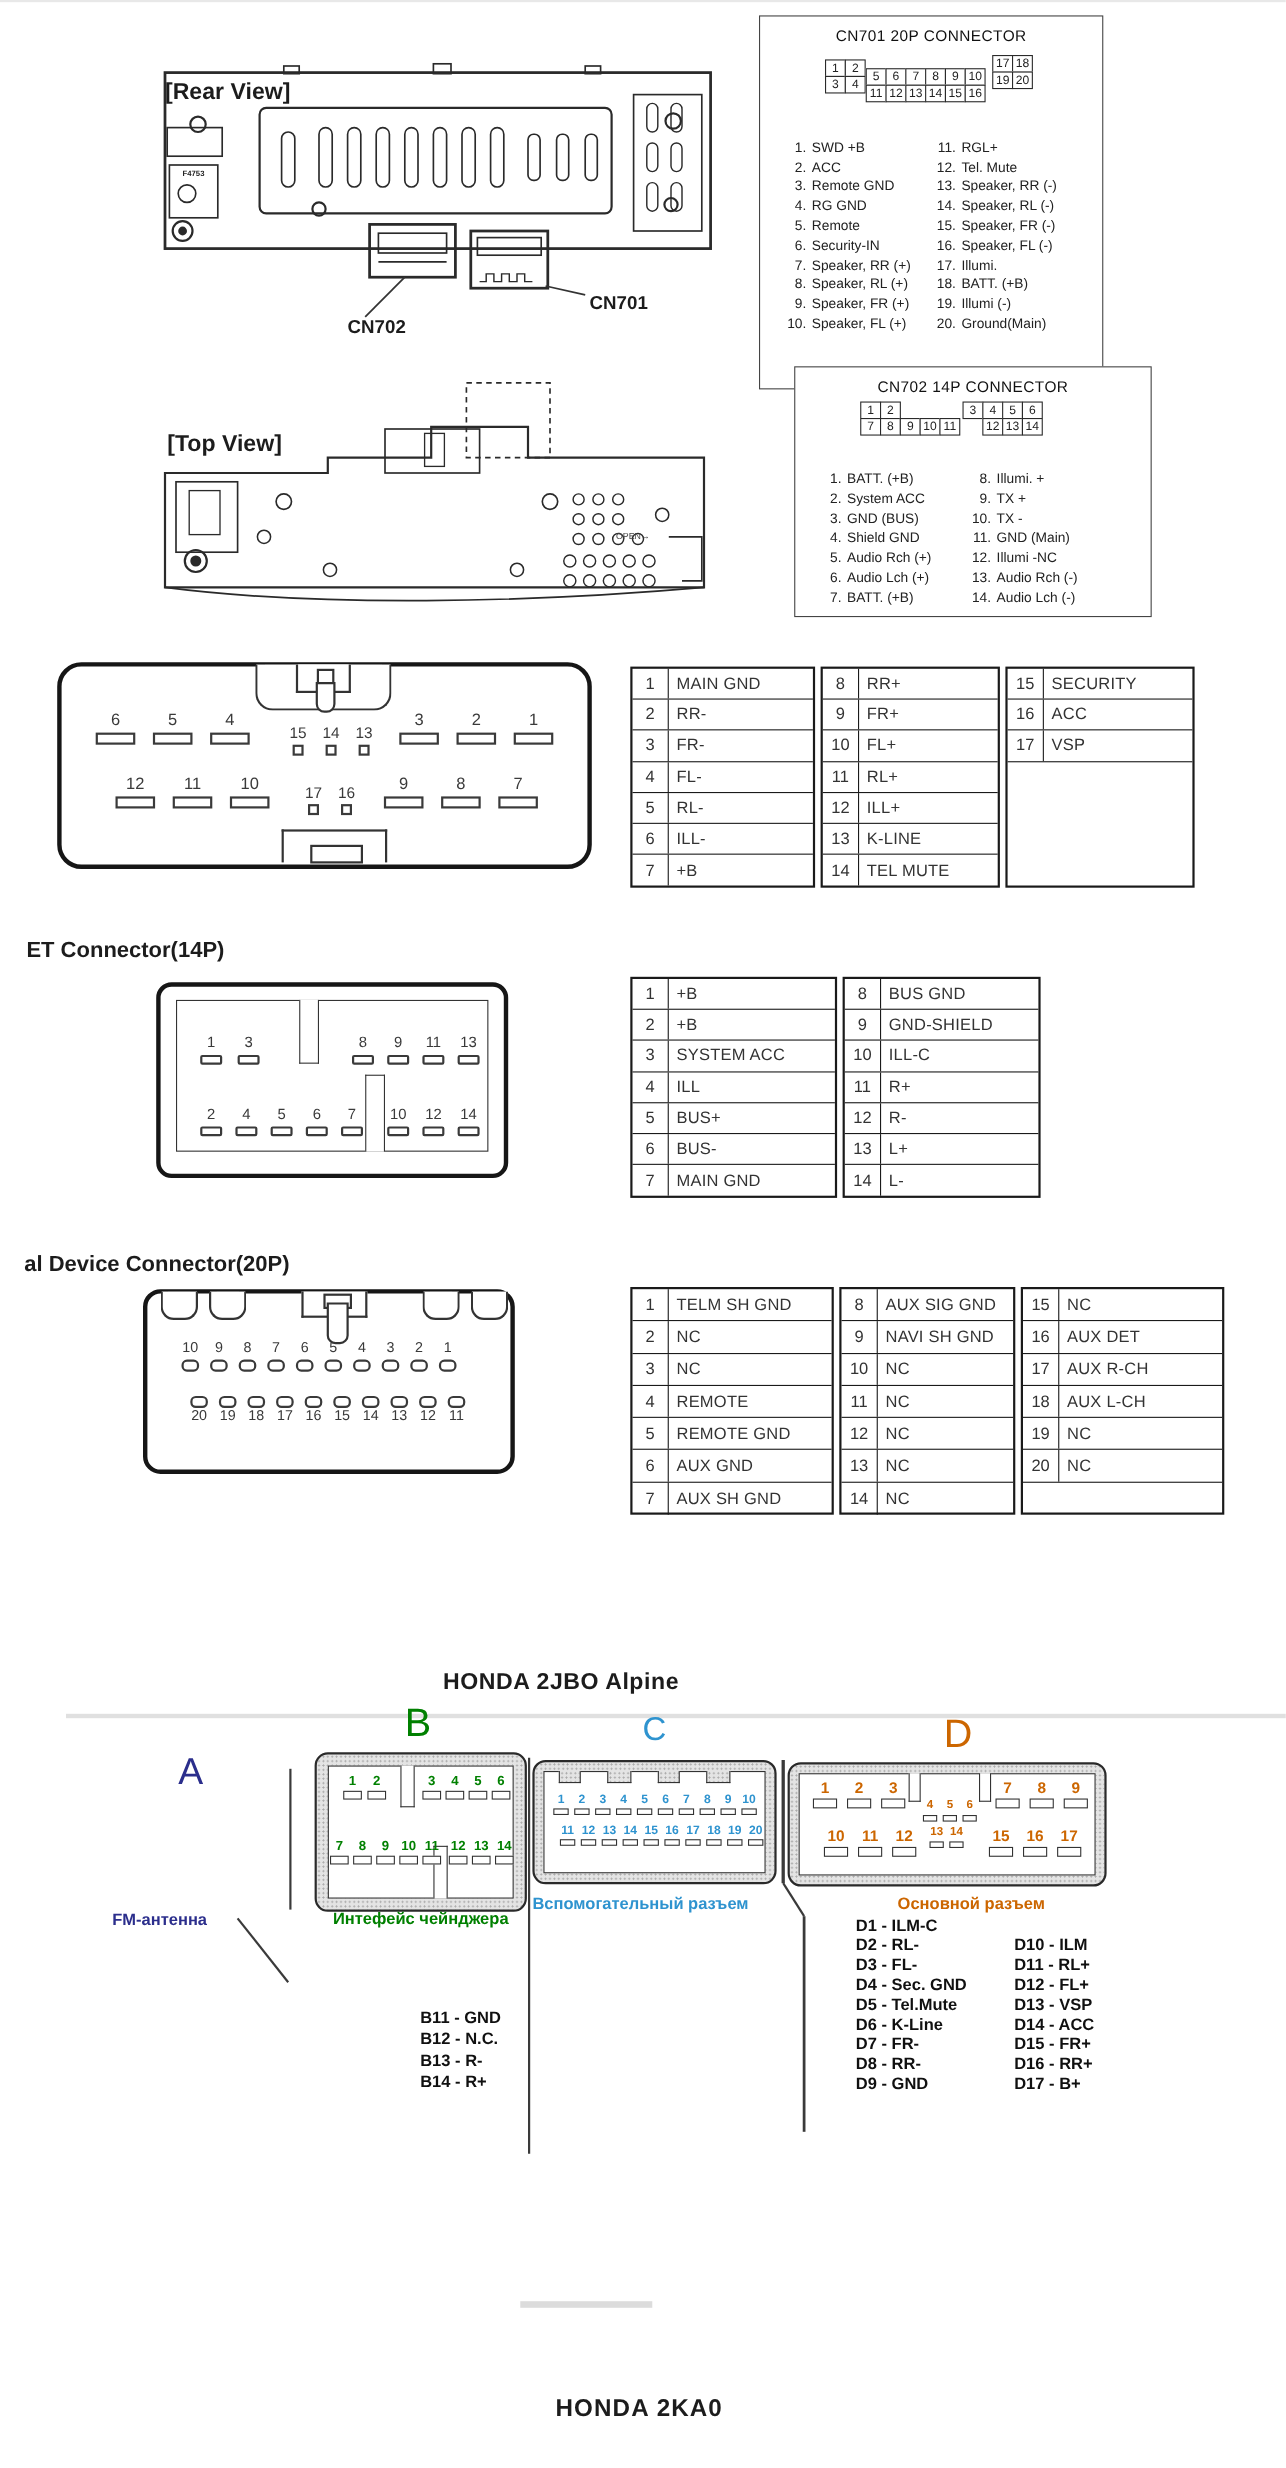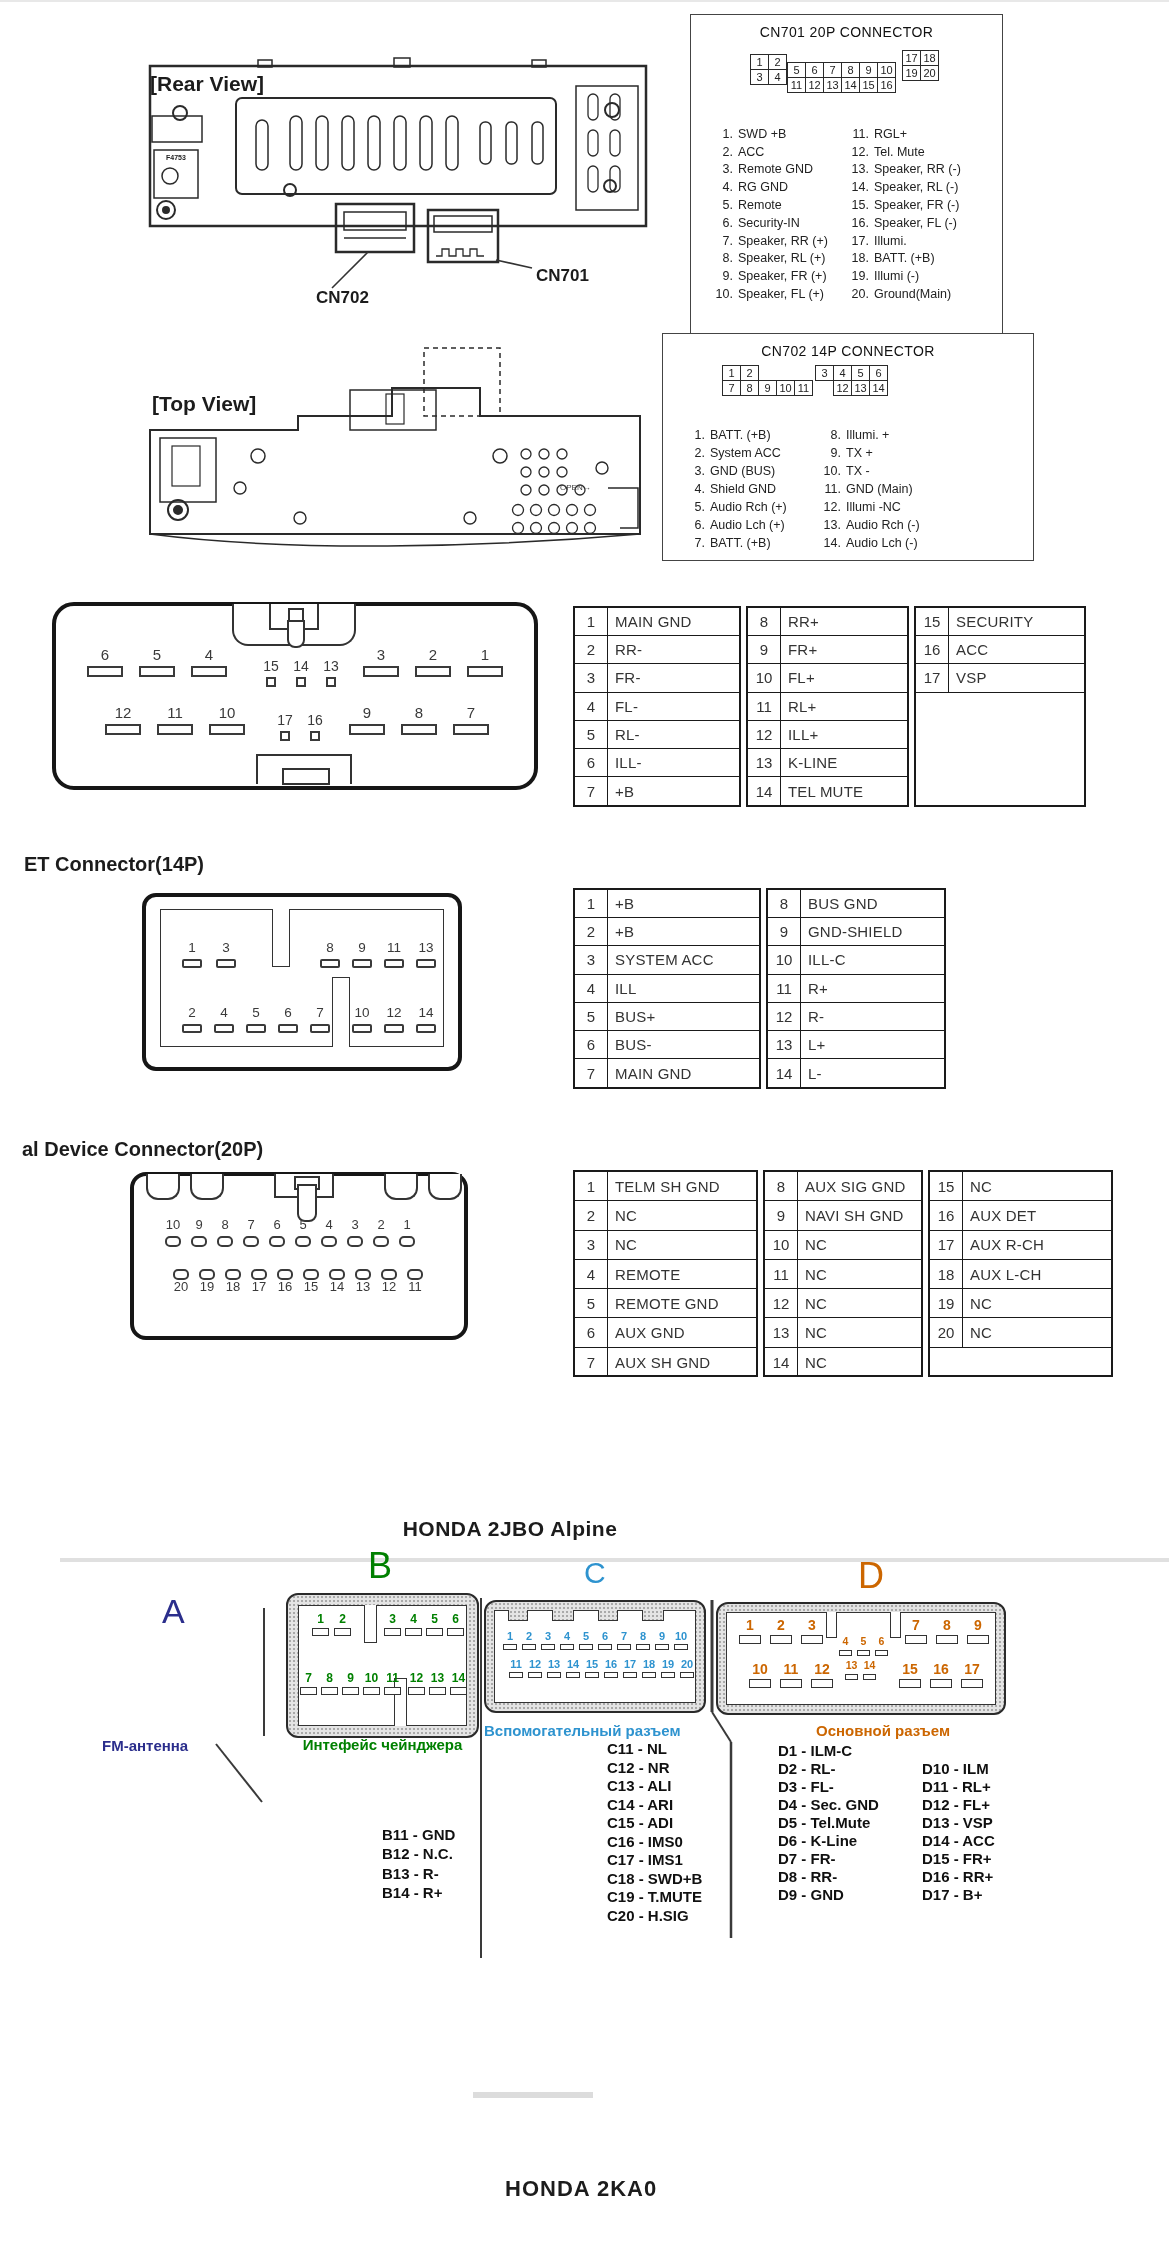--- a/index.html
+++ b/index.html
@@ -282,21 +282,21 @@
       <circle cx="378" cy="190" r="5.5" stroke-width="1.3"></circle>
         <circle cx="396" cy="190" r="5.5" stroke-width="1.3"></circle>
         <circle cx="414" cy="190" r="5.5" stroke-width="1.3"></circle>
         <circle cx="432" cy="190" r="5.5" stroke-width="1.3"></circle>
         <circle cx="450" cy="190" r="5.5" stroke-width="1.3"></circle>
       <path d="M468,150 h30 v40 h-18" stroke-width="1.5"></path>
     </g>
   </svg>
   <div class="tinytxt" style="left:560px;top:483px;">OPEN→</div>
 
-  <div class="cnbox" style="left:662px;top:333px;width:372px;height:228px;">
+  <div class="cnbox" style="left:722px;top:333px;width:325px;height:228px;">
     <div class="cntitle" style="top:9px;">CN702  14P CONNECTOR</div>
     <div class="abs" style="left:60px;top:32px;width:200px;height:46px;">
       <div class="abs grow" style="left:0;top:0;">
           <span class="gcell">1</span>
           <span class="gcell">2</span>
         </div>
       <div class="abs grow" style="left:93px;top:0;">
           <span class="gcell">3</span>
           <span class="gcell">4</span>
           <span class="gcell">5</span>
@@ -1163,33 +1163,20 @@
       </div>
   </div>
   <div class="acap cD" style="left:768px;top:1722px;width:230px;text-align:center;">Основной разъем</div>
 
   <div class="plist" style="left:382px;top:1826px;">
 
   <div>B11 - GND</div>
       <div>B12 - N.C.</div>
       <div>B13 - R-</div>
       <div>B14 - R+</div>
-    </div>
-  <div class="plist plc" style="left:607px;top:1740px;">
-
-  <div>C11 - NL</div>
-      <div>C12 - NR</div>
-      <div>C13 - ALI</div>
-      <div>C14 - ARI</div>
-      <div>C15 - ADI</div>
-      <div>C16 - IMS0</div>
-      <div>C17 - IMS1</div>
-      <div>C18 - SWD+B</div>
-      <div>C19 - T.MUTE</div>
-      <div>C20 - H.SIG</div>
     </div>
   <div class="plist pld" style="left:778px;top:1742px;">
 
   <div>D1 - ILM-C</div>
       <div>D2 - RL-</div>
       <div>D3 - FL-</div>
       <div>D4 - Sec. GND</div>
       <div>D5 - Tel.Mute</div>
       <div>D6 - K-Line</div>
       <div>D7 - FR-</div>

